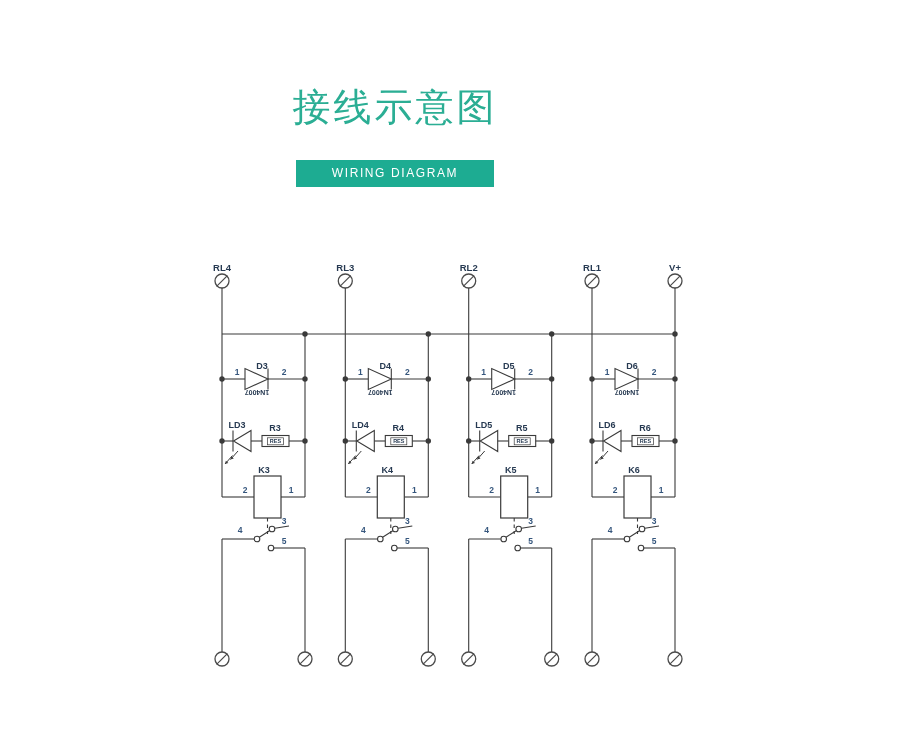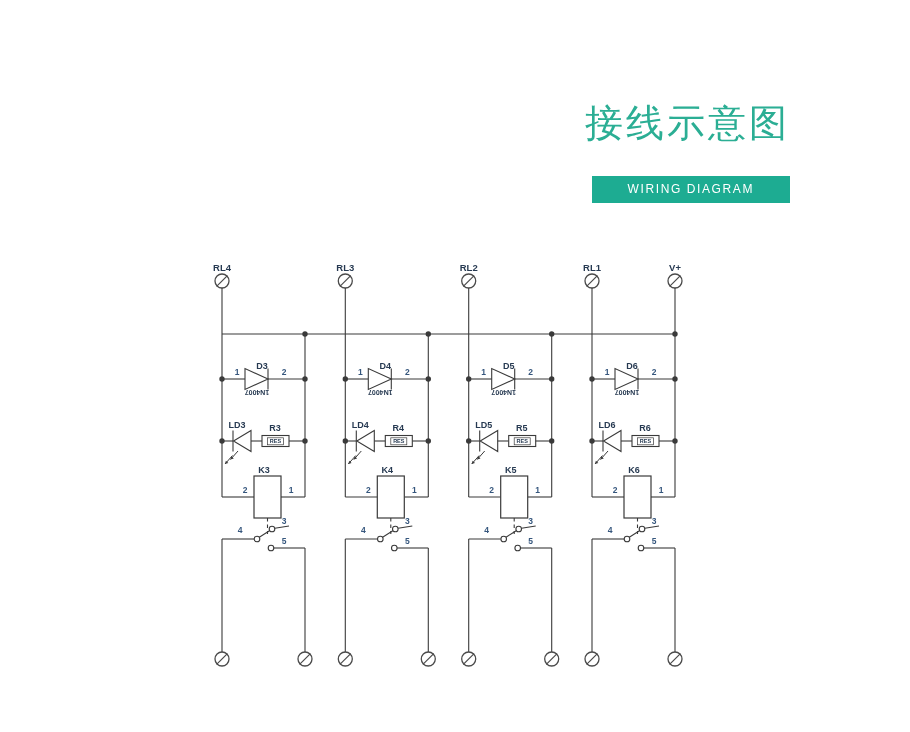--- a/index.html
+++ b/index.html
@@ -2,21 +2,21 @@
 <html><head>
 <meta charset="utf-8">
 <style>
   html,body{margin:0;padding:0}
   body{
     width:910px;height:732px;position:relative;overflow:hidden;
     background:#ffffff;
     font-family:"Liberation Sans", sans-serif;
     --accent:#2bae94; --banner:#1dac92; --label:#273a52; --pin:#35567d; --wire:#3a3a3a;
   }
-  .header{position:absolute;top:100px;left:0;width:790px;text-align:right}
+  .header{position:absolute;top:84px;left:0;width:790px;text-align:center}
   .title{
     margin:0;font-size:38px;font-weight:400;letter-spacing:3px;
     color:var(--accent);line-height:1.25;
   }
   .banner{
     display:inline-block;margin-top:10px;background:var(--banner);
     color:#ffffff;font-size:12px;letter-spacing:1.6px;line-height:27px;
     padding:0 36px;font-weight:400;
   }
   svg#schematic{position:absolute;left:0;top:0}

